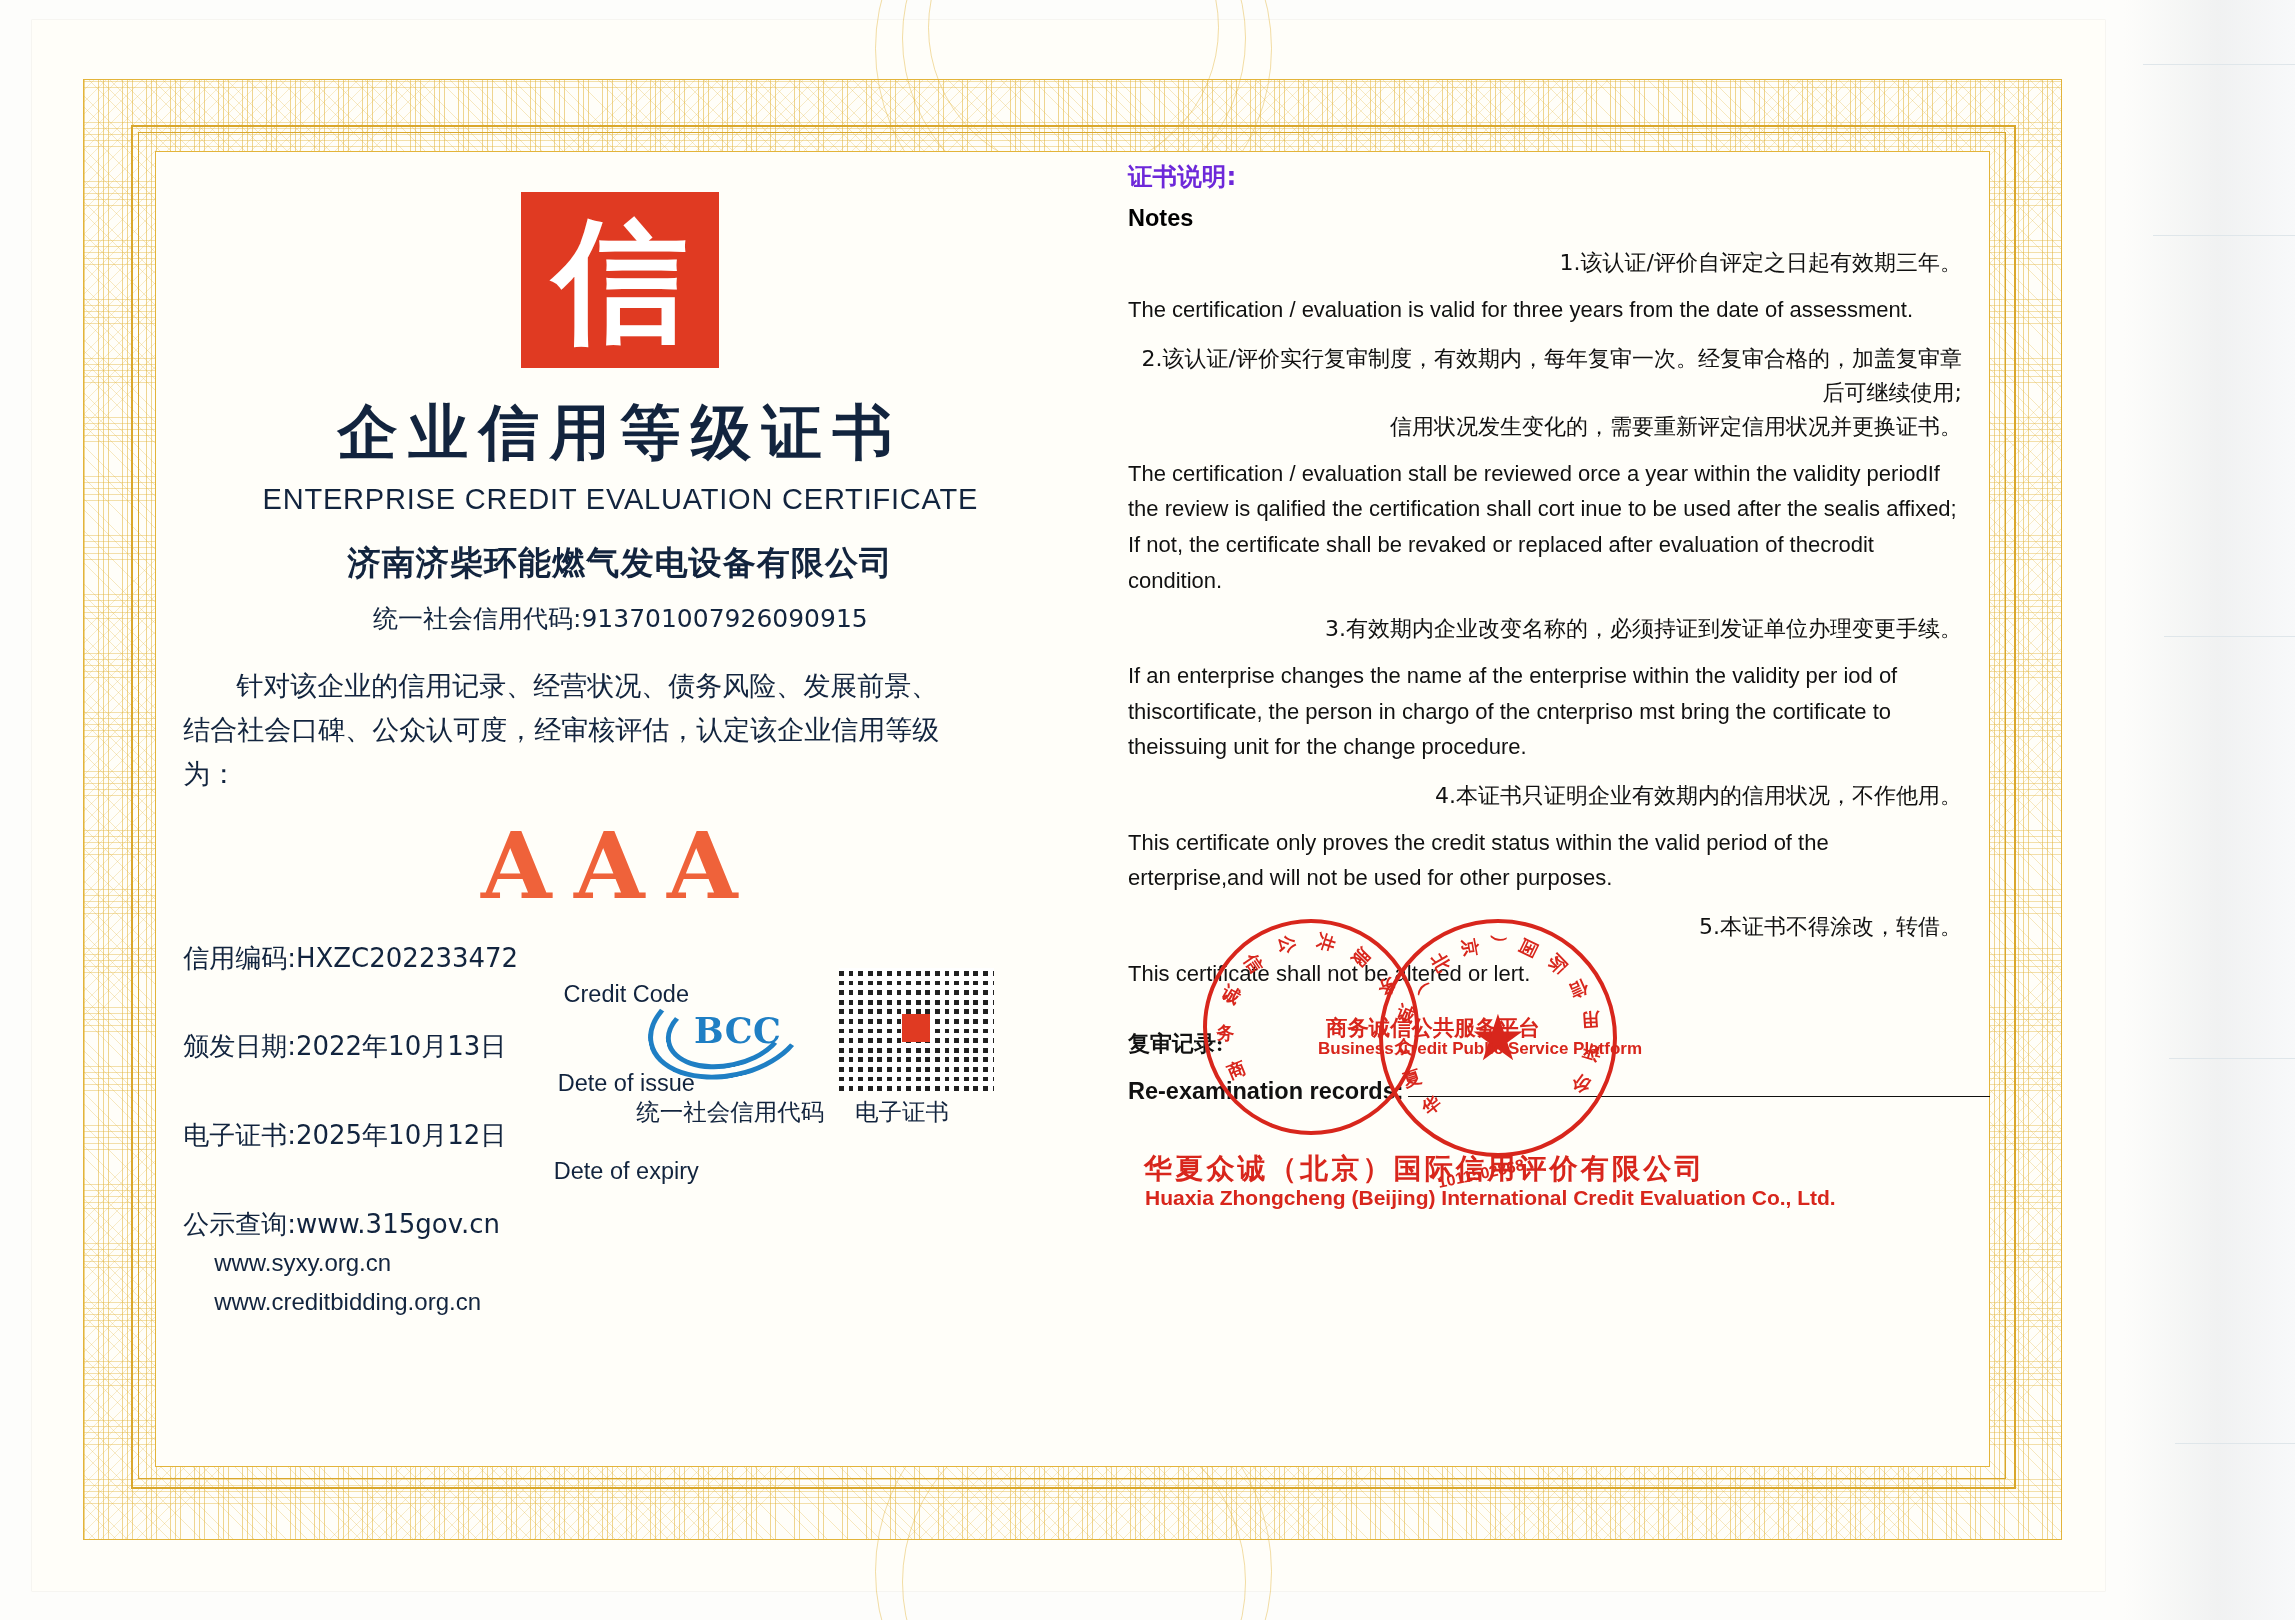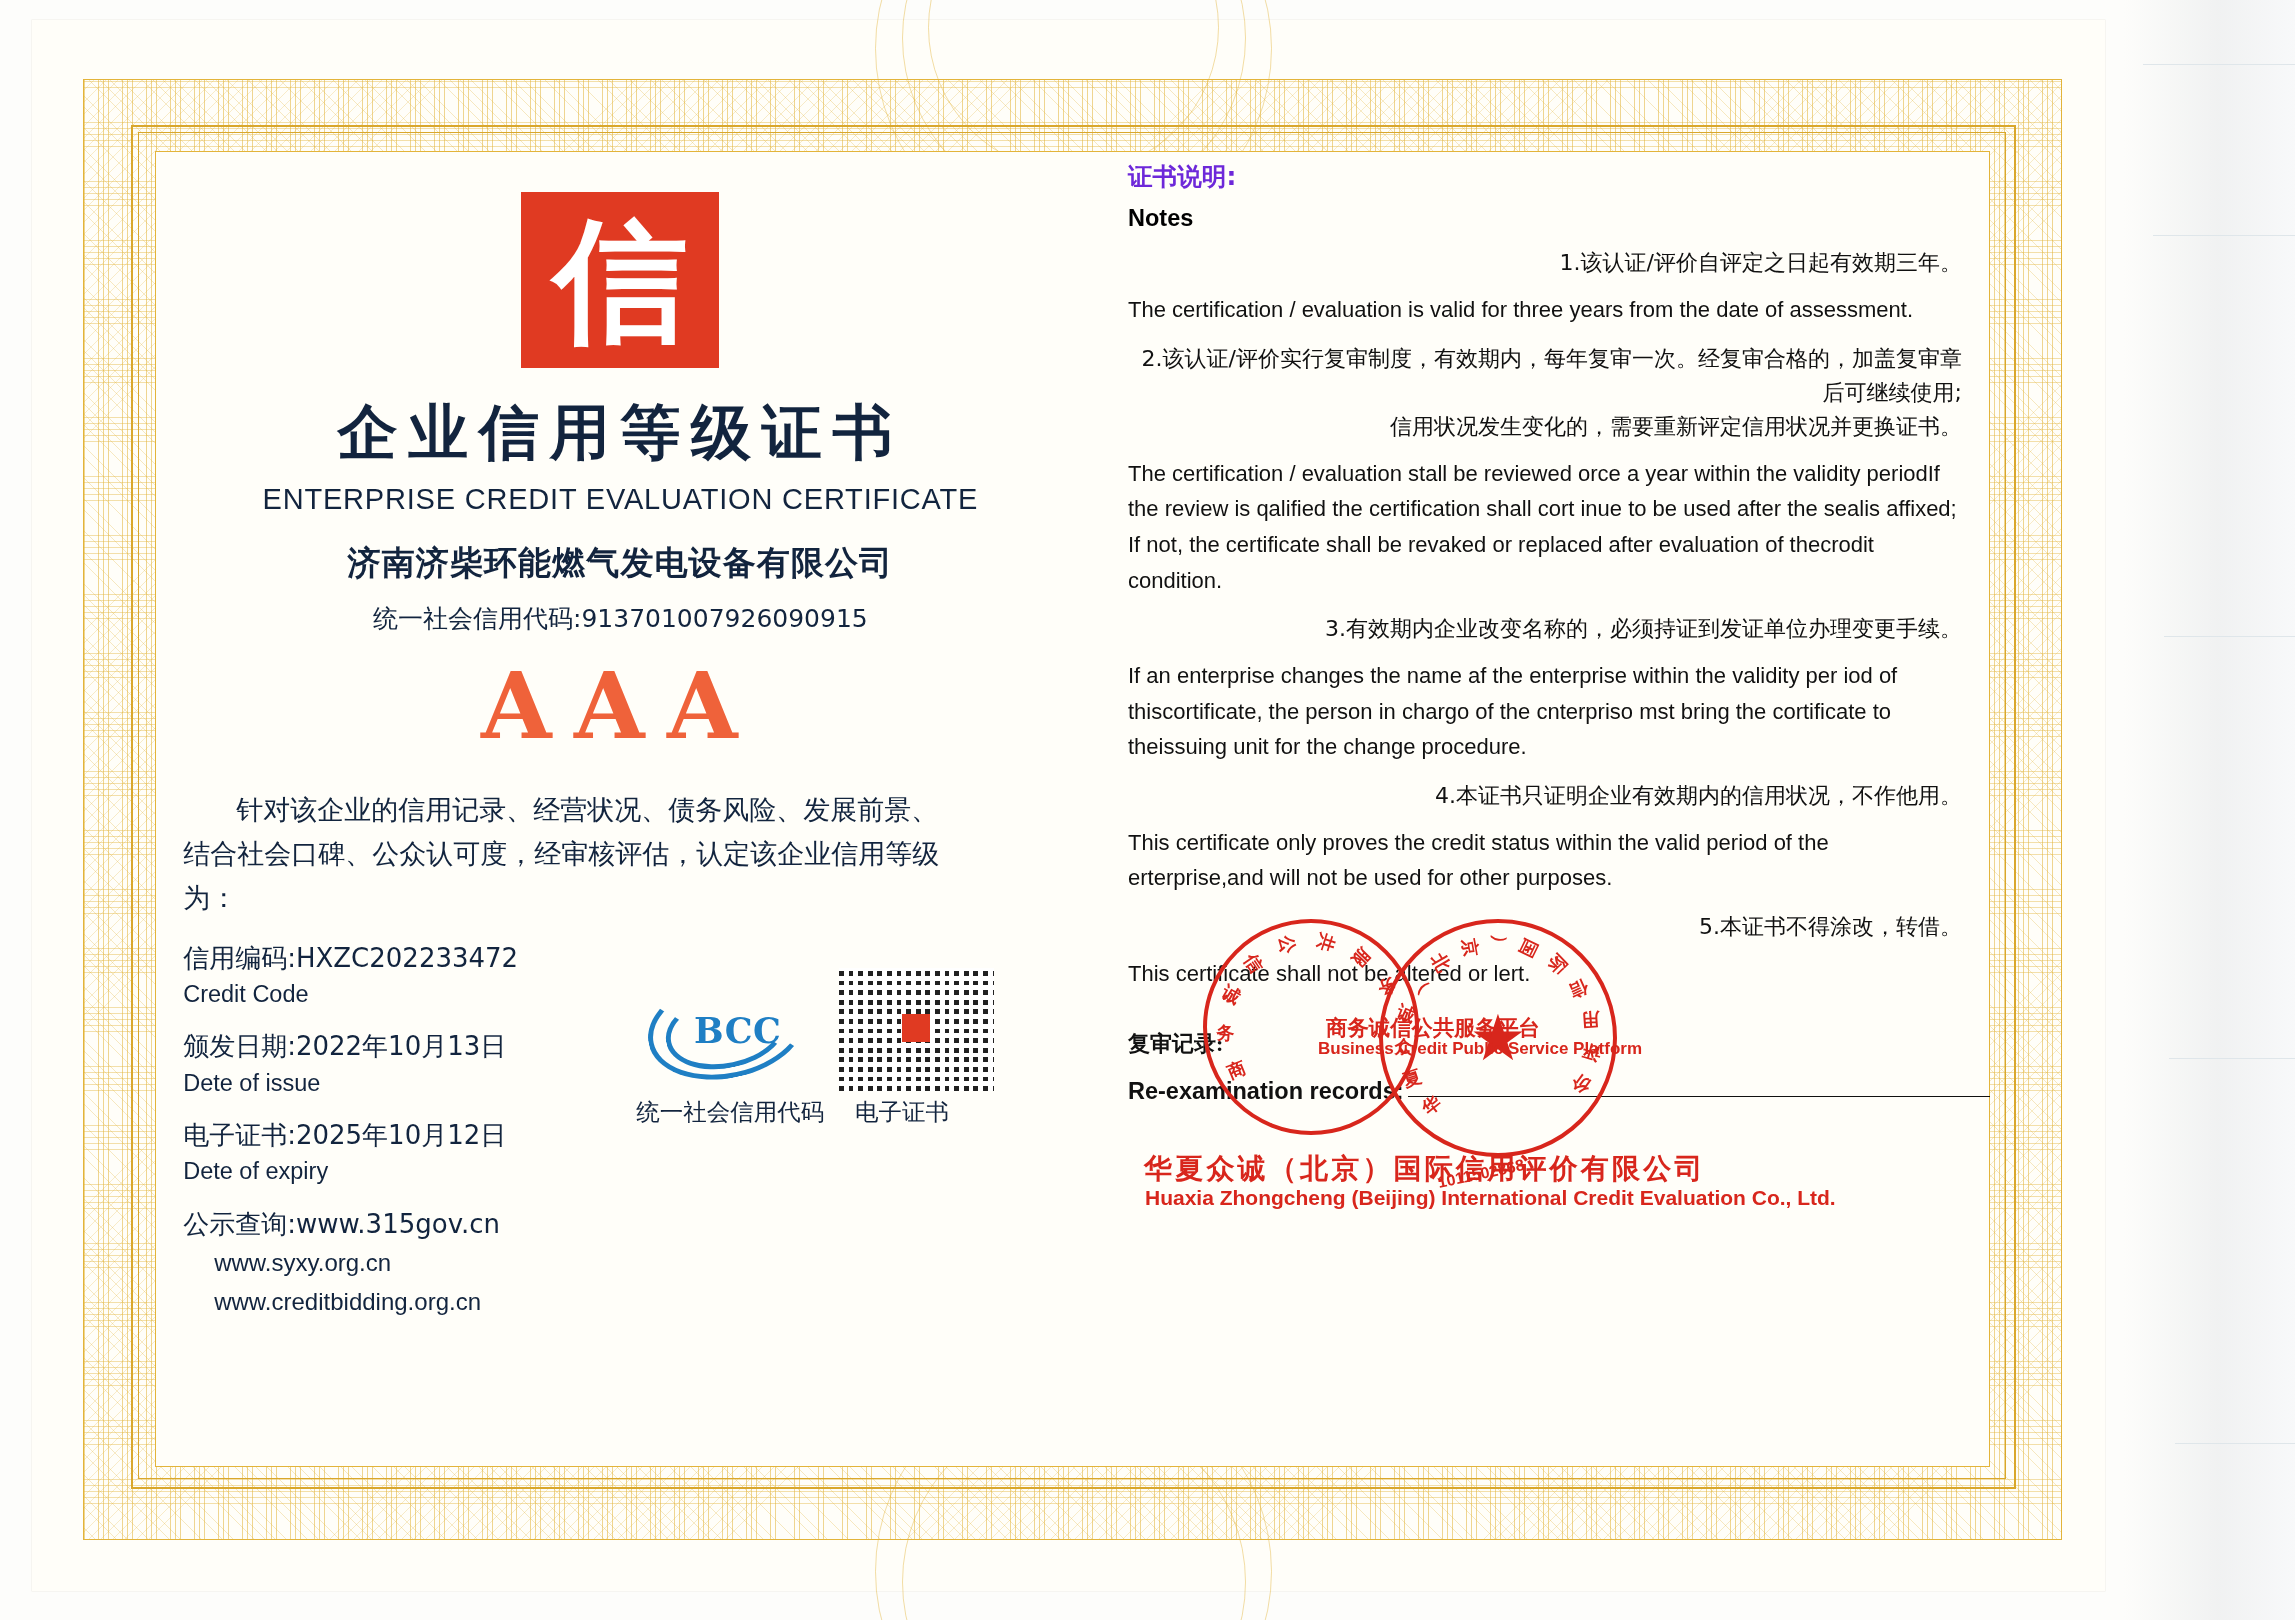--- a/index.html
+++ b/index.html
@@ -175,20 +175,21 @@
   .field-block { margin-top: 21.4px; padding-left: 11.8px; }
   .field-cn {
     font-family: "DejaVu Sans", sans-serif;
     font-size: 26px;
     color: #12243e;
   }
   .field-en {
     margin-top: 5.3px;
     font-size: 23.5px;
     color: #12243e;
+    text-align: center;
   }
   .field-links {
     margin-top: 3.2px;
     padding-left: 31px;
     font-size: 24px;
     line-height: 1.5;
     color: #12243e;
   }
 
   
@@ -419,27 +420,27 @@
           <div class="seal-box"></div>
           <div class="seal-glyph">信</div>
         </div>
 
         <div id="title-cn">企业信用等级证书</div>
         <div id="title-en">ENTERPRISE CREDIT EVALUATION CERTIFICATE</div>
 
         <div id="company-name">济南济柴环能燃气发电设备有限公司</div>
         <div id="usci">统一社会信用代码:913701007926090915</div>
 
-        <div id="grade">AAA</div>
-
         <div id="body-text">
           <div class="indent">针对该企业的信用记录、经营状况、债务风险、发展前景、</div>
           <div>结合社会口碑、公众认可度，经审核评估，认定该企业信用等级</div>
           <div>为：</div>
         </div>
+
+        <div id="grade">AAA</div>
 
         <div class="field-block">
           <div class="field-cn">信用编码:HXZC202233472</div>
           <div class="field-en">Credit Code</div>
         </div>
 
         <div class="field-block">
           <div class="field-cn">颁发日期:2022年10月13日</div>
           <div class="field-en">Dete of issue</div>
         </div>

